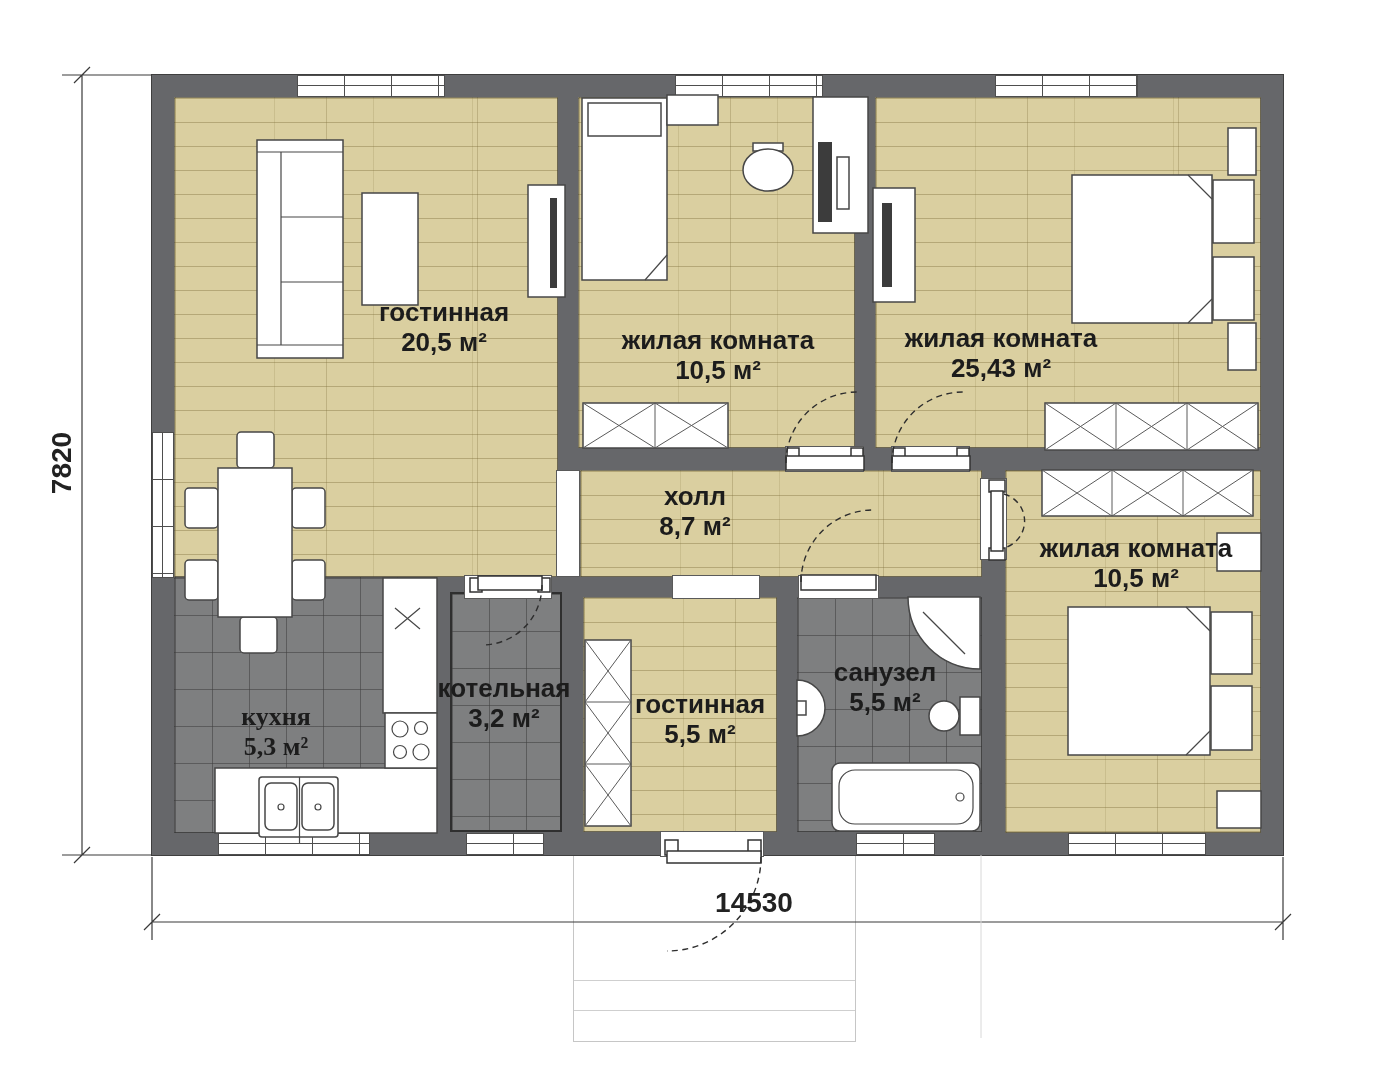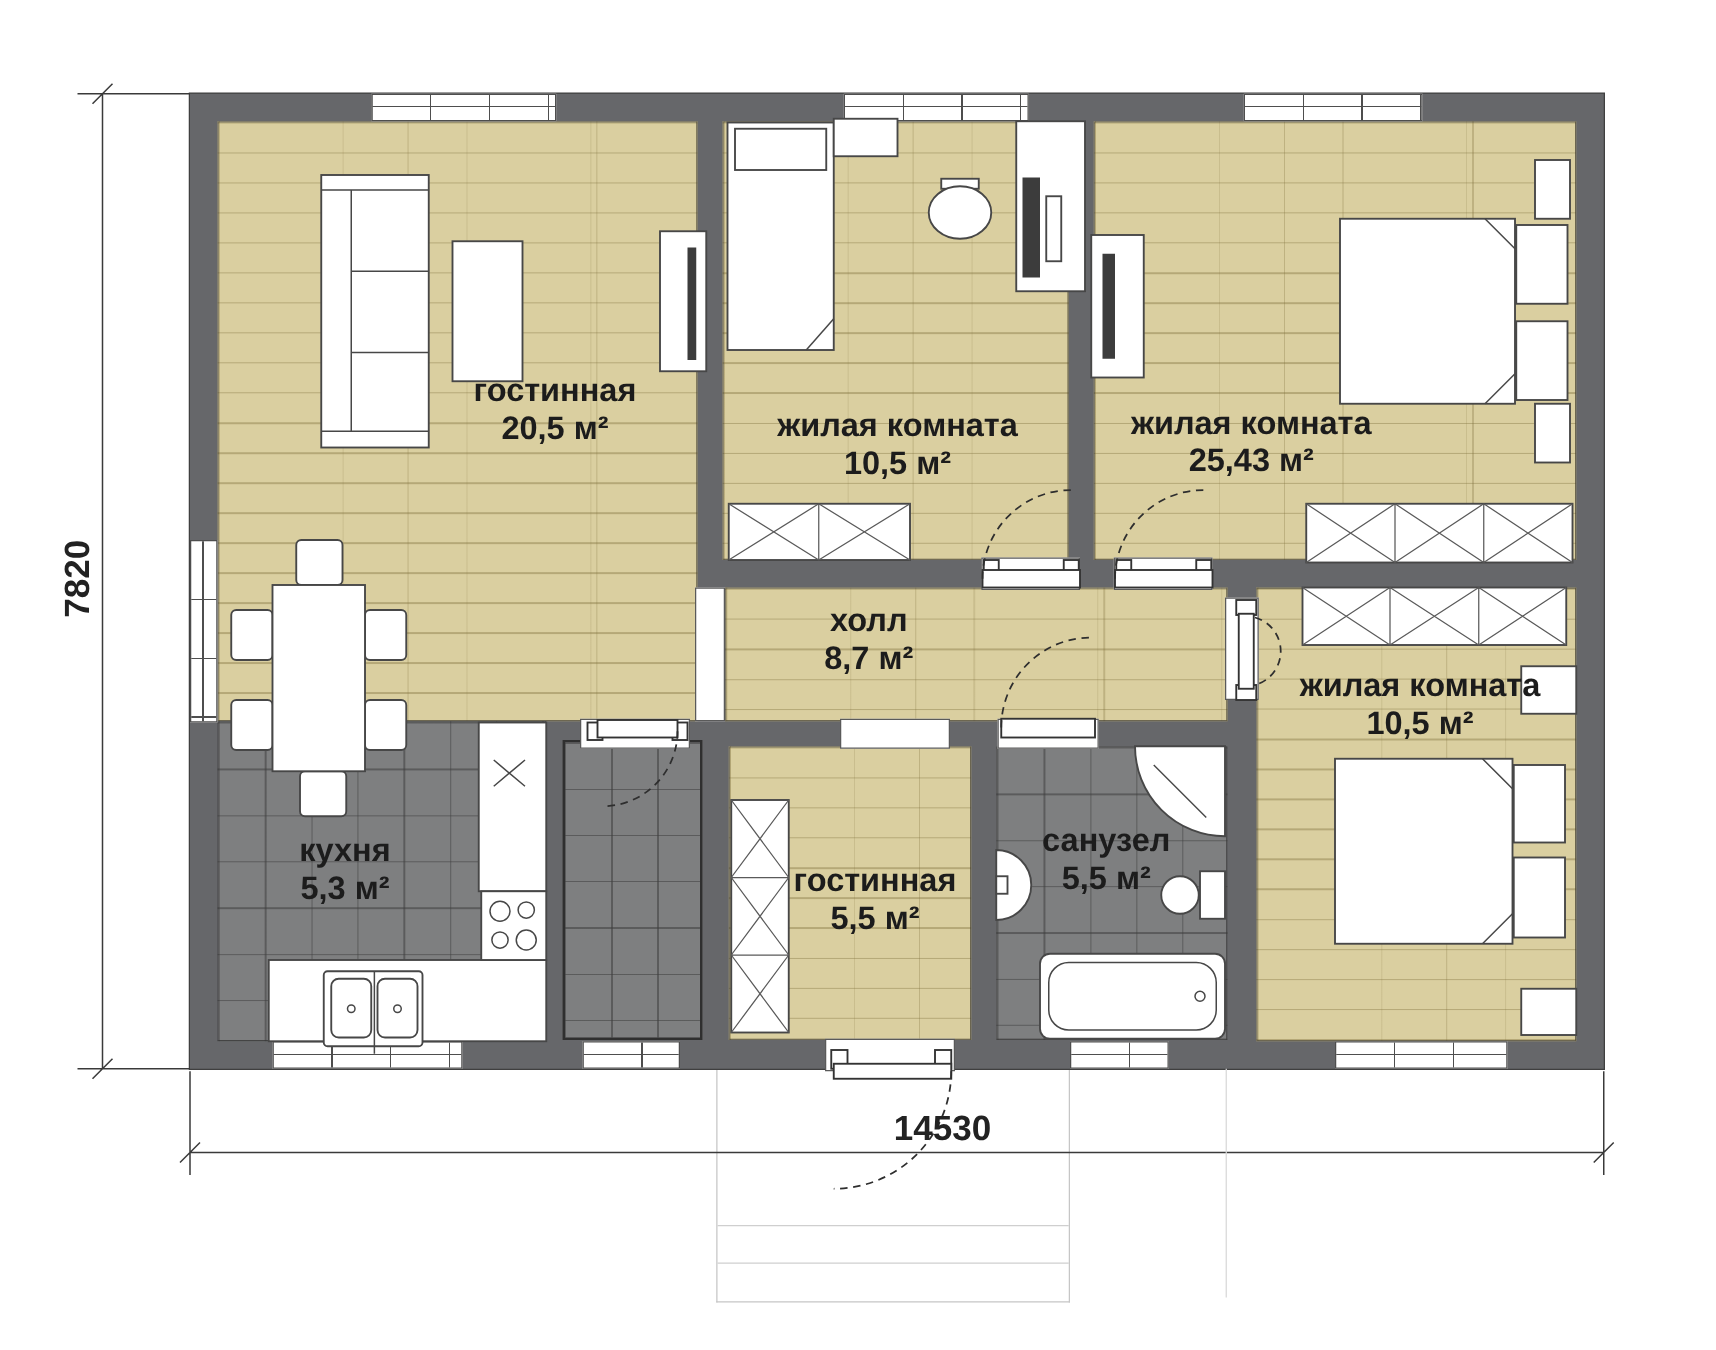--- a/index.html
+++ b/index.html
@@ -264,23 +264,27 @@
     <div>10,5 м²</div>
   </div>
   <div class="room-label" style="left:1001px;top:353px;">
     <div>жилая комната</div>
     <div>25,43 м²</div>
   </div>
   <div class="room-label" style="left:695px;top:511px;text-align:center;">
     <div>холл</div>
     <div>8,7 м²</div>
   </div>
-  <div class="room-label" style="left:276px;top:695px;">
+  <div class="room-label" style="left:276px;top:732px;font-family:Liberation Serif, serif;">
     <div>кухня</div>
     <div>5,3 м²</div>
+  </div>
+  <div class="room-label" style="left:504px;top:703px;">
+    <div>котельная</div>
+    <div>3,2 м²</div>
   </div>
   <div class="room-label" style="left:700px;top:719px;">
     <div>гостинная</div>
     <div>5,5 м²</div>
   </div>
   <div class="room-label" style="left:885px;top:687px;">
     <div>санузел</div>
     <div>5,5 м²</div>
   </div>
   <div class="room-label" style="left:1136px;top:563px;">

